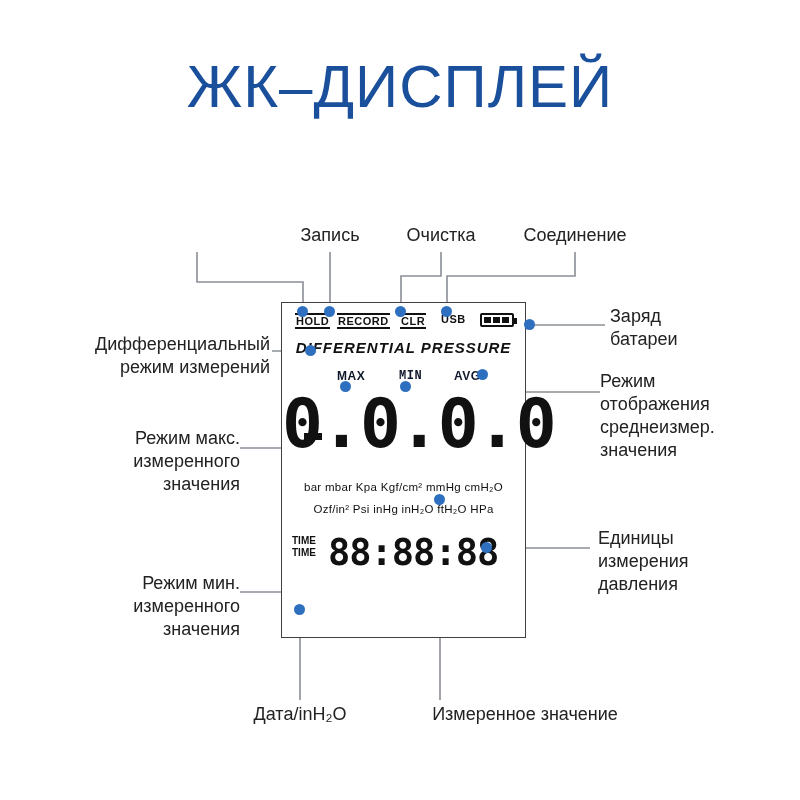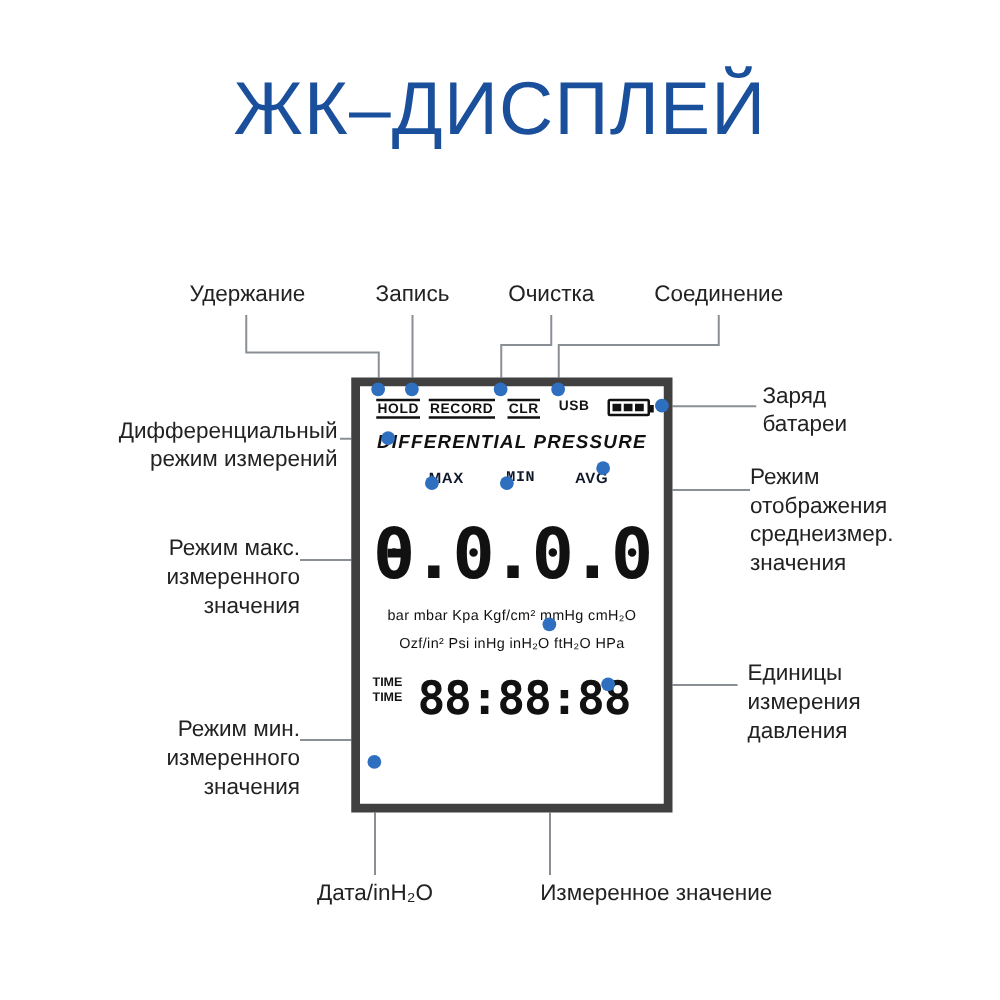--- a/index.html
+++ b/index.html
@@ -44,21 +44,21 @@
   }
 
   
   .lcd {
     position: absolute;
     left: 281px;
     top: 302px;
     width: 243px;
     height: 334px;
     background: #ffffff;
-    border: 7px solid #404040;
+    border: 1px solid #404040;
   }
 
   .lcd-topicons {
     position: absolute;
     left: 8px;
     top: 10px;
     width: 228px;
     height: 16px;
   }
   .seg-box {
@@ -137,26 +137,26 @@
     color: #0f172a;
     letter-spacing: 0.5px;
   }
   .mm-max { left: 55px; }
   .mm-min { left: 117px; font-family: Liberation Mono, monospace; }
   .mm-avg { left: 172px; }
 
   
   .main-digits {
     position: absolute;
-    top: 96px;
+    top: 82px;
     left: 0;
     width: 243px;
     text-align: center;
     font-family: "DejaVu Sans Mono", monospace;
-    font-size: 56px;
+    font-size: 68px;
     font-weight: bold;
     color: #111;
     letter-spacing: -2px;
     line-height: 78px;
   }
   .minus-sign {
     position: absolute;
     left: 22px;
     top: 130px;
     width: 18px;
@@ -309,21 +309,20 @@
   <div class="dot" style="left:441px; top:306px;"></div>
   <div class="dot" style="left:524px; top:319px;"></div>
   <div class="dot" style="left:305px; top:345px;"></div>
   <div class="dot" style="left:340px; top:381px;"></div>
   <div class="dot" style="left:400px; top:381px;"></div>
   <div class="dot" style="left:477px; top:369px;"></div>
   <div class="dot" style="left:481px; top:542px;"></div>
   <div class="dot" style="left:294px; top:604px;"></div>
   <div class="dot" style="left:434px; top:494px;"></div>
 
-  <div class="callout c" style="left:118px; top:224px; width:160px;">Удержание</div>
 
   <div class="callout c" style="left:275px; top:224px; width:110px;">Запись</div>
 
   <div class="callout c" style="left:386px; top:224px; width:110px;">Очистка</div>
 
   <div class="callout c" style="left:495px; top:224px; width:160px;">Соединение</div>
 
   <div class="callout l" style="left:610px; top:305px; width:160px; white-space:pre-line;">Заряд
 батареи</div>
 

